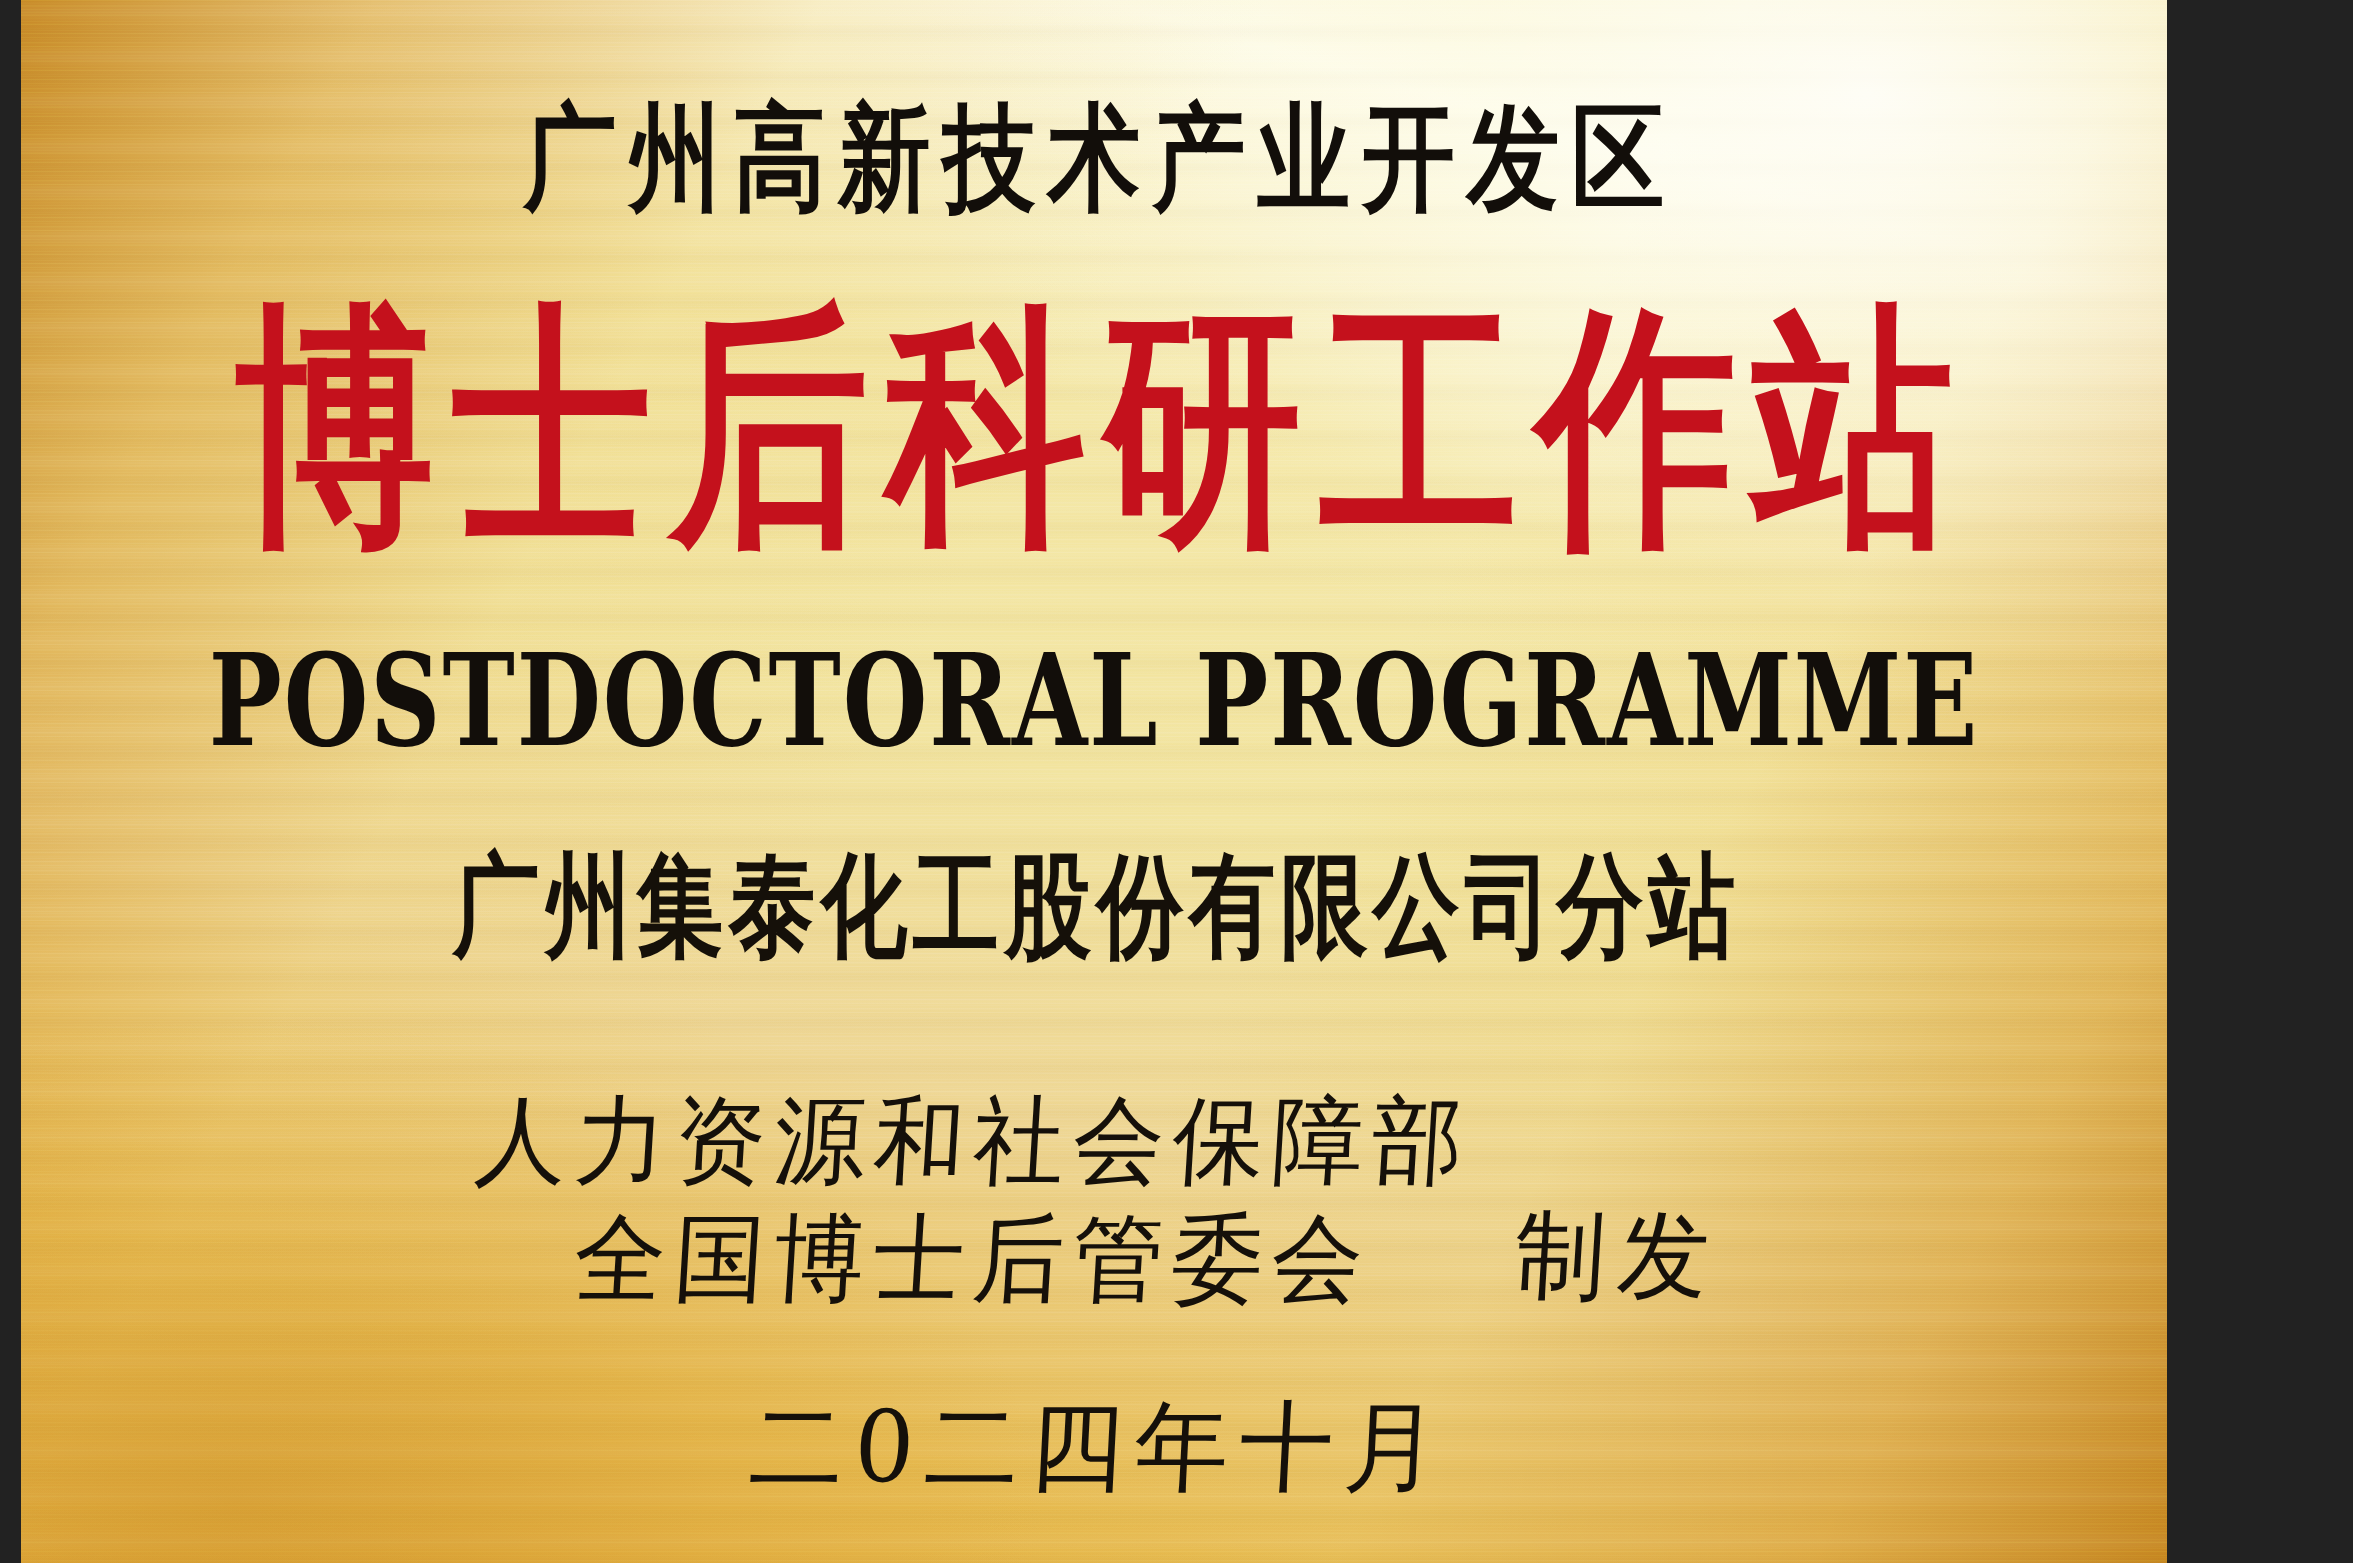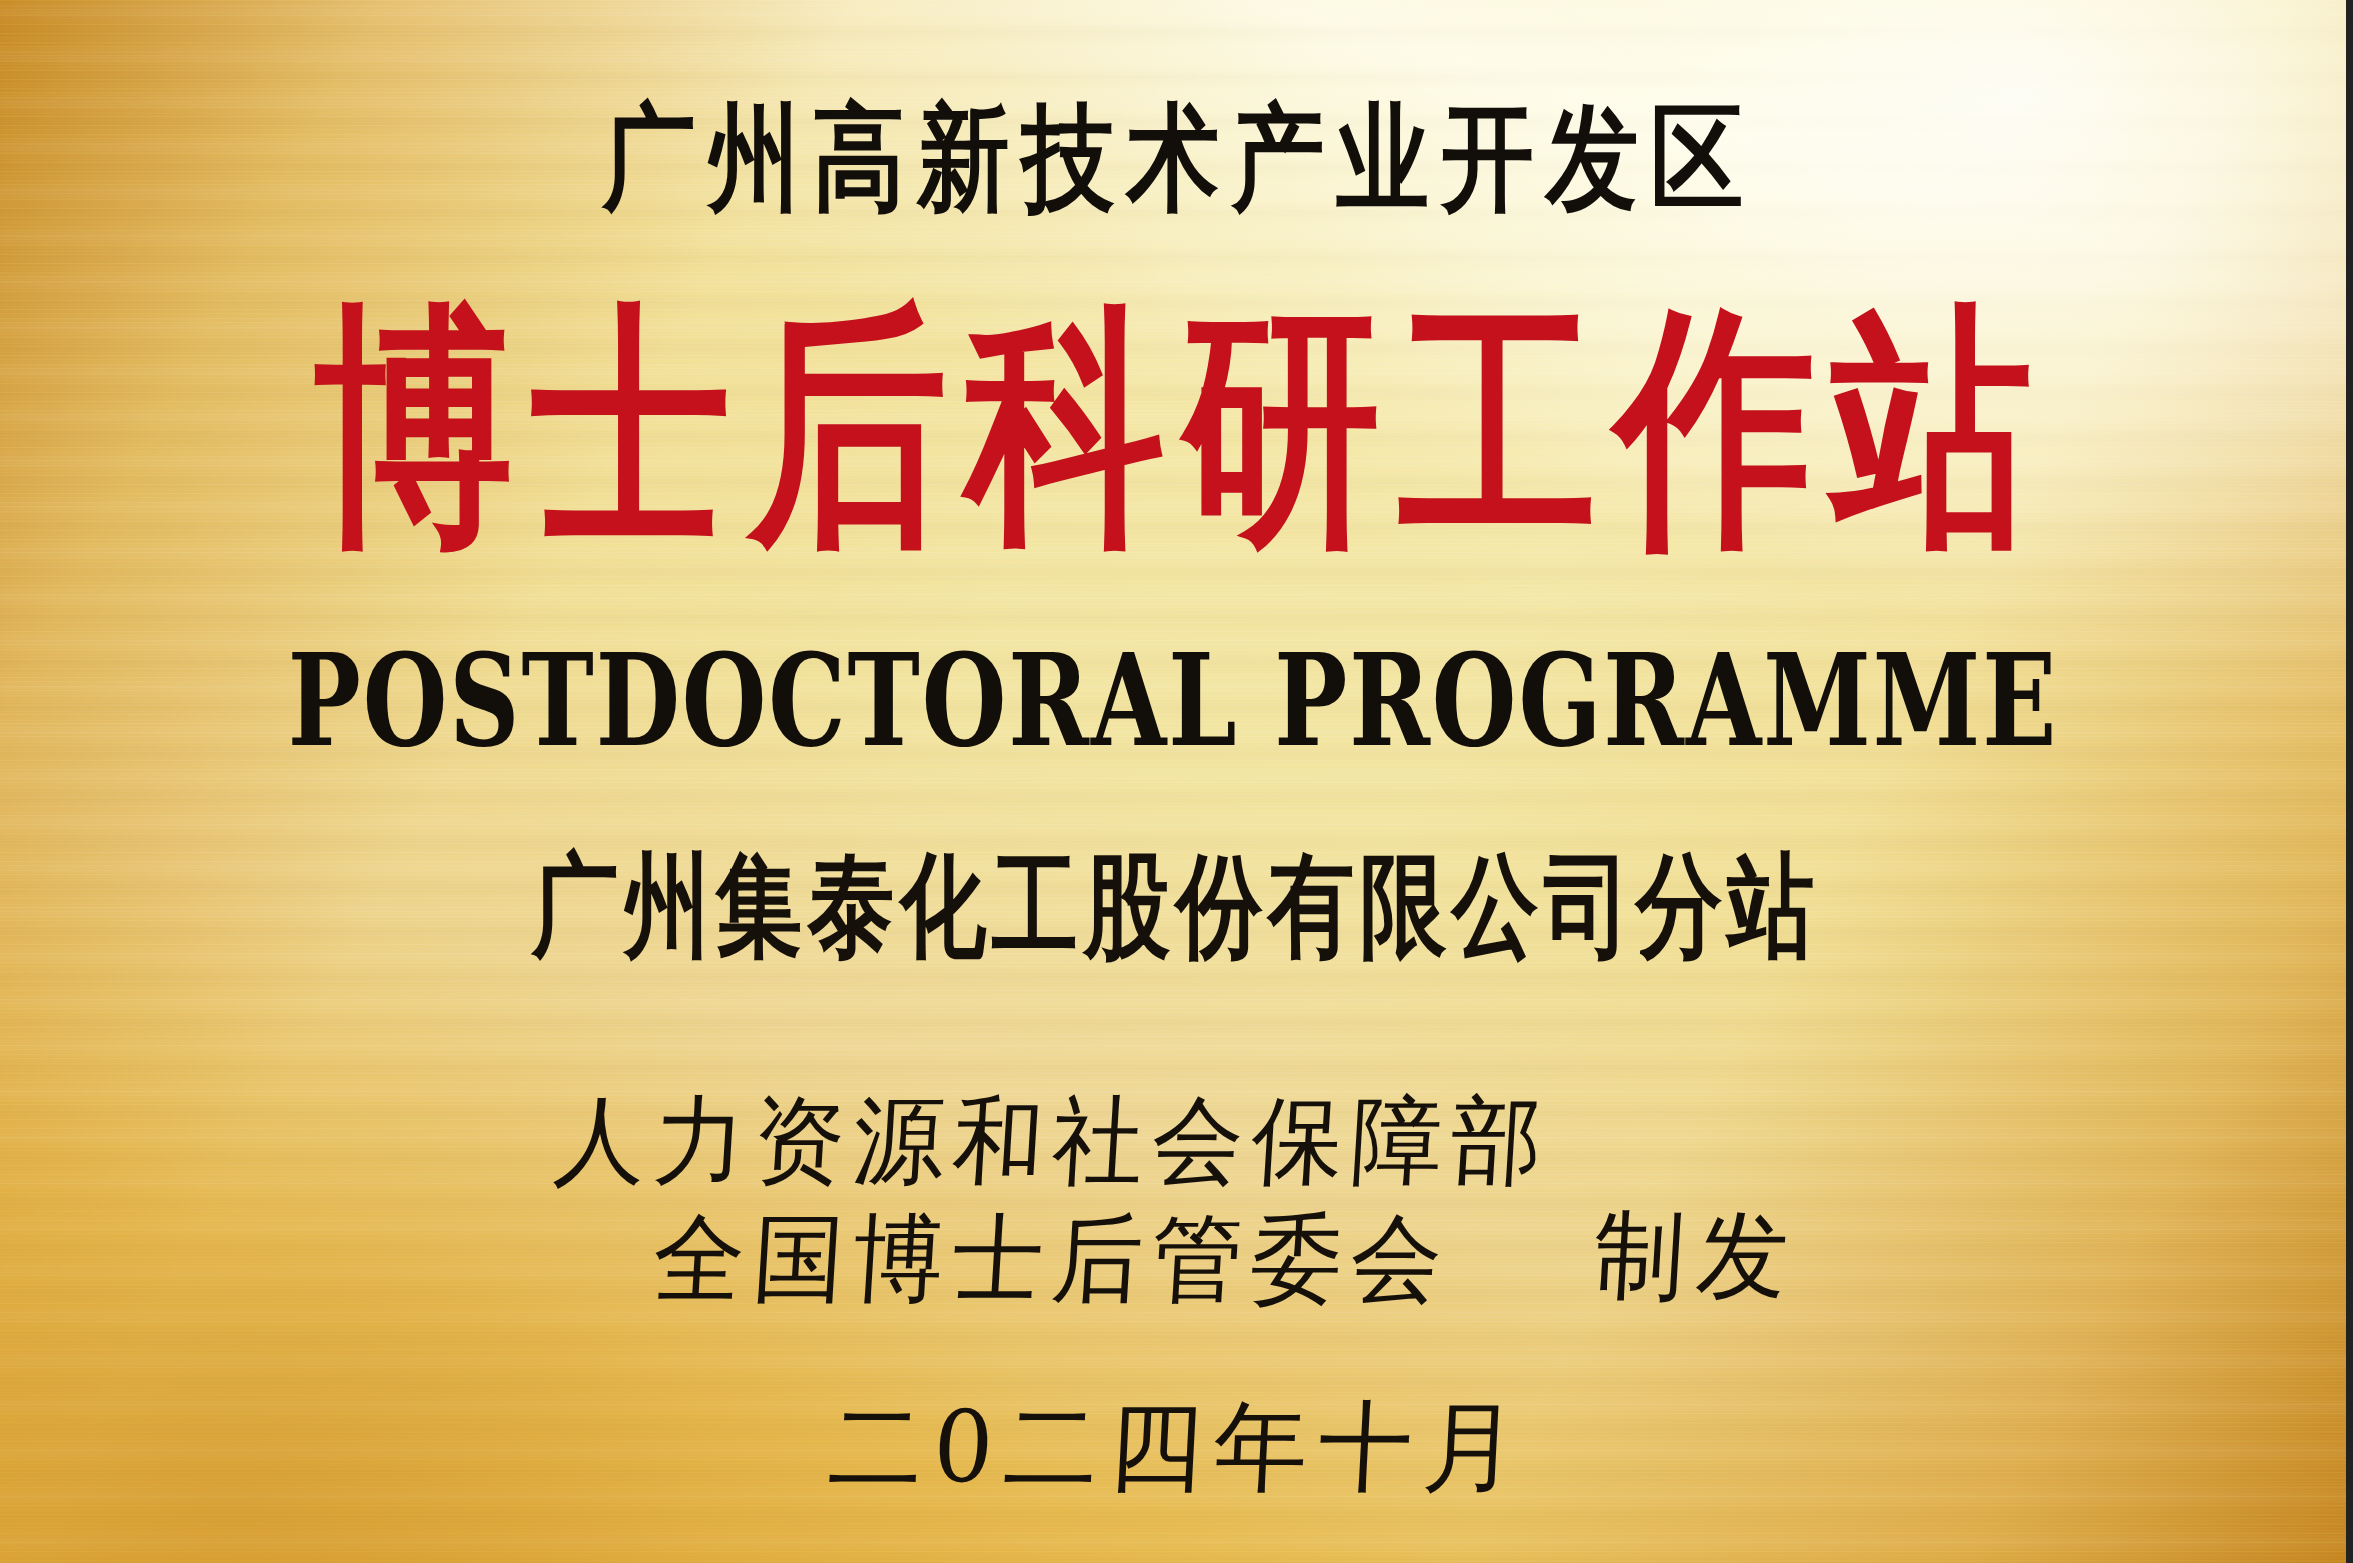--- a/index.html
+++ b/index.html
@@ -2,21 +2,21 @@
 <html style="font-size:8.6px"><head>
 <meta charset="utf-8">
 <style>
   html, body {
     margin: 0;
     padding: 0;
     background: #222;
   }
   #plaque {
     position: relative;
-    width: 2346px;
+    width: 2146px;
     height: 1564px;
     overflow: hidden;
     font-family: "Liberation Sans", sans-serif;
     
     background:
       linear-gradient(118deg,
         rgba(196,130,28,0.92) 0%,
         rgba(214,152,44,0.55) 12%,
         rgba(233,196,96,0.18) 27%,
         rgba(255,255,250,0.00) 42%,
@@ -25,20 +25,21 @@
         rgba(214,152,44,0.60) 88%,
         rgba(196,130,28,0.95) 100%),
       linear-gradient(196deg,
         #f7efbe 0%,
         #fdfbe8 14%,
         #f4e7a6 33%,
         #f2e4a0 50%,
         #eed694 66%,
         #e6b94f 84%,
         #dfa636 100%);
+    margin-left: 21px;
   }
   
   #brush {
     position: absolute; inset: 0;
     pointer-events: none;
     background-image: repeating-linear-gradient(
       to bottom,
       rgba(255,255,255,0.00) 0px,
       rgba(255,255,255,0.10) 0.5px,
       rgba(255,255,255,0.00) 1.1px,

